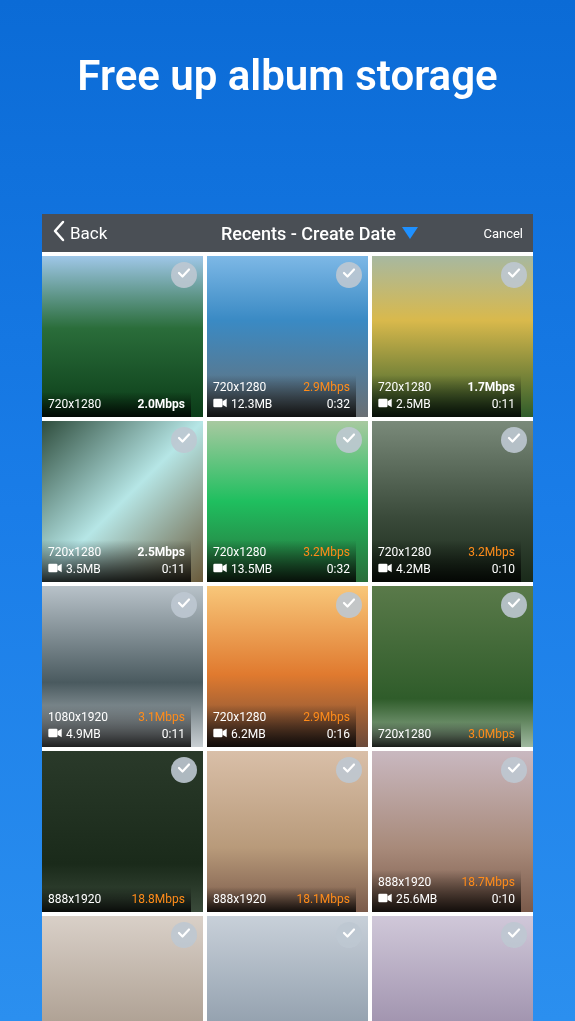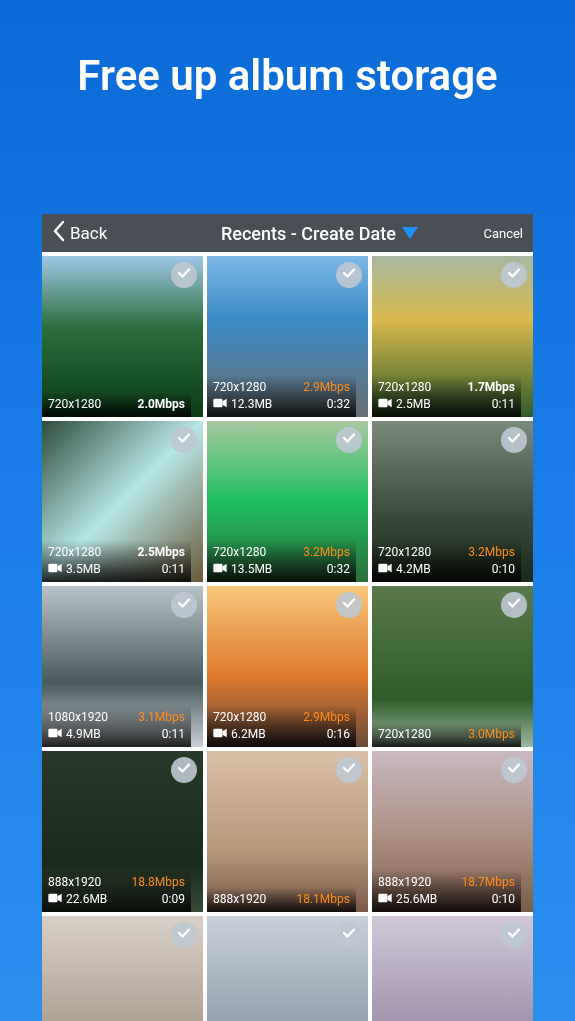--- a/index.html
+++ b/index.html
@@ -338,30 +338,20 @@
         <div class="sel">
           <span><svg viewBox="0 0 16 16">
               <path d="M3 8 L6.5 11.5 L13 4.5" stroke="#fff" stroke-width="2.2" fill="none" stroke-linecap="round" stroke-linejoin="round"></path>
             </svg></span>
         </div>
         <div class="overlay">
           <div class="row1">
             <span>888x1920</span>
             <span class="br">18.8Mbps</span>
           </div>
-          <div class="row2">
-            <span class="row2-left">
-              <span><svg class="cam" viewBox="0 0 16 12">
-                  <rect x="0" y="1" width="11" height="10" rx="1.5" fill="#fff"></rect>
-                  <path d="M11 4 L16 1 L16 11 L11 8 Z" fill="#fff"></path>
-                </svg></span>
-              <span>22.6MB</span>
-            </span>
-            <span>0:09</span>
-          </div>
         </div>
       </div>
       <div class="cell">
         <div class="thumb t10"></div>
         <div class="sel">
           <span><svg viewBox="0 0 16 16">
               <path d="M3 8 L6.5 11.5 L13 4.5" stroke="#fff" stroke-width="2.2" fill="none" stroke-linecap="round" stroke-linejoin="round"></path>
             </svg></span>
         </div>
         <div class="overlay">

